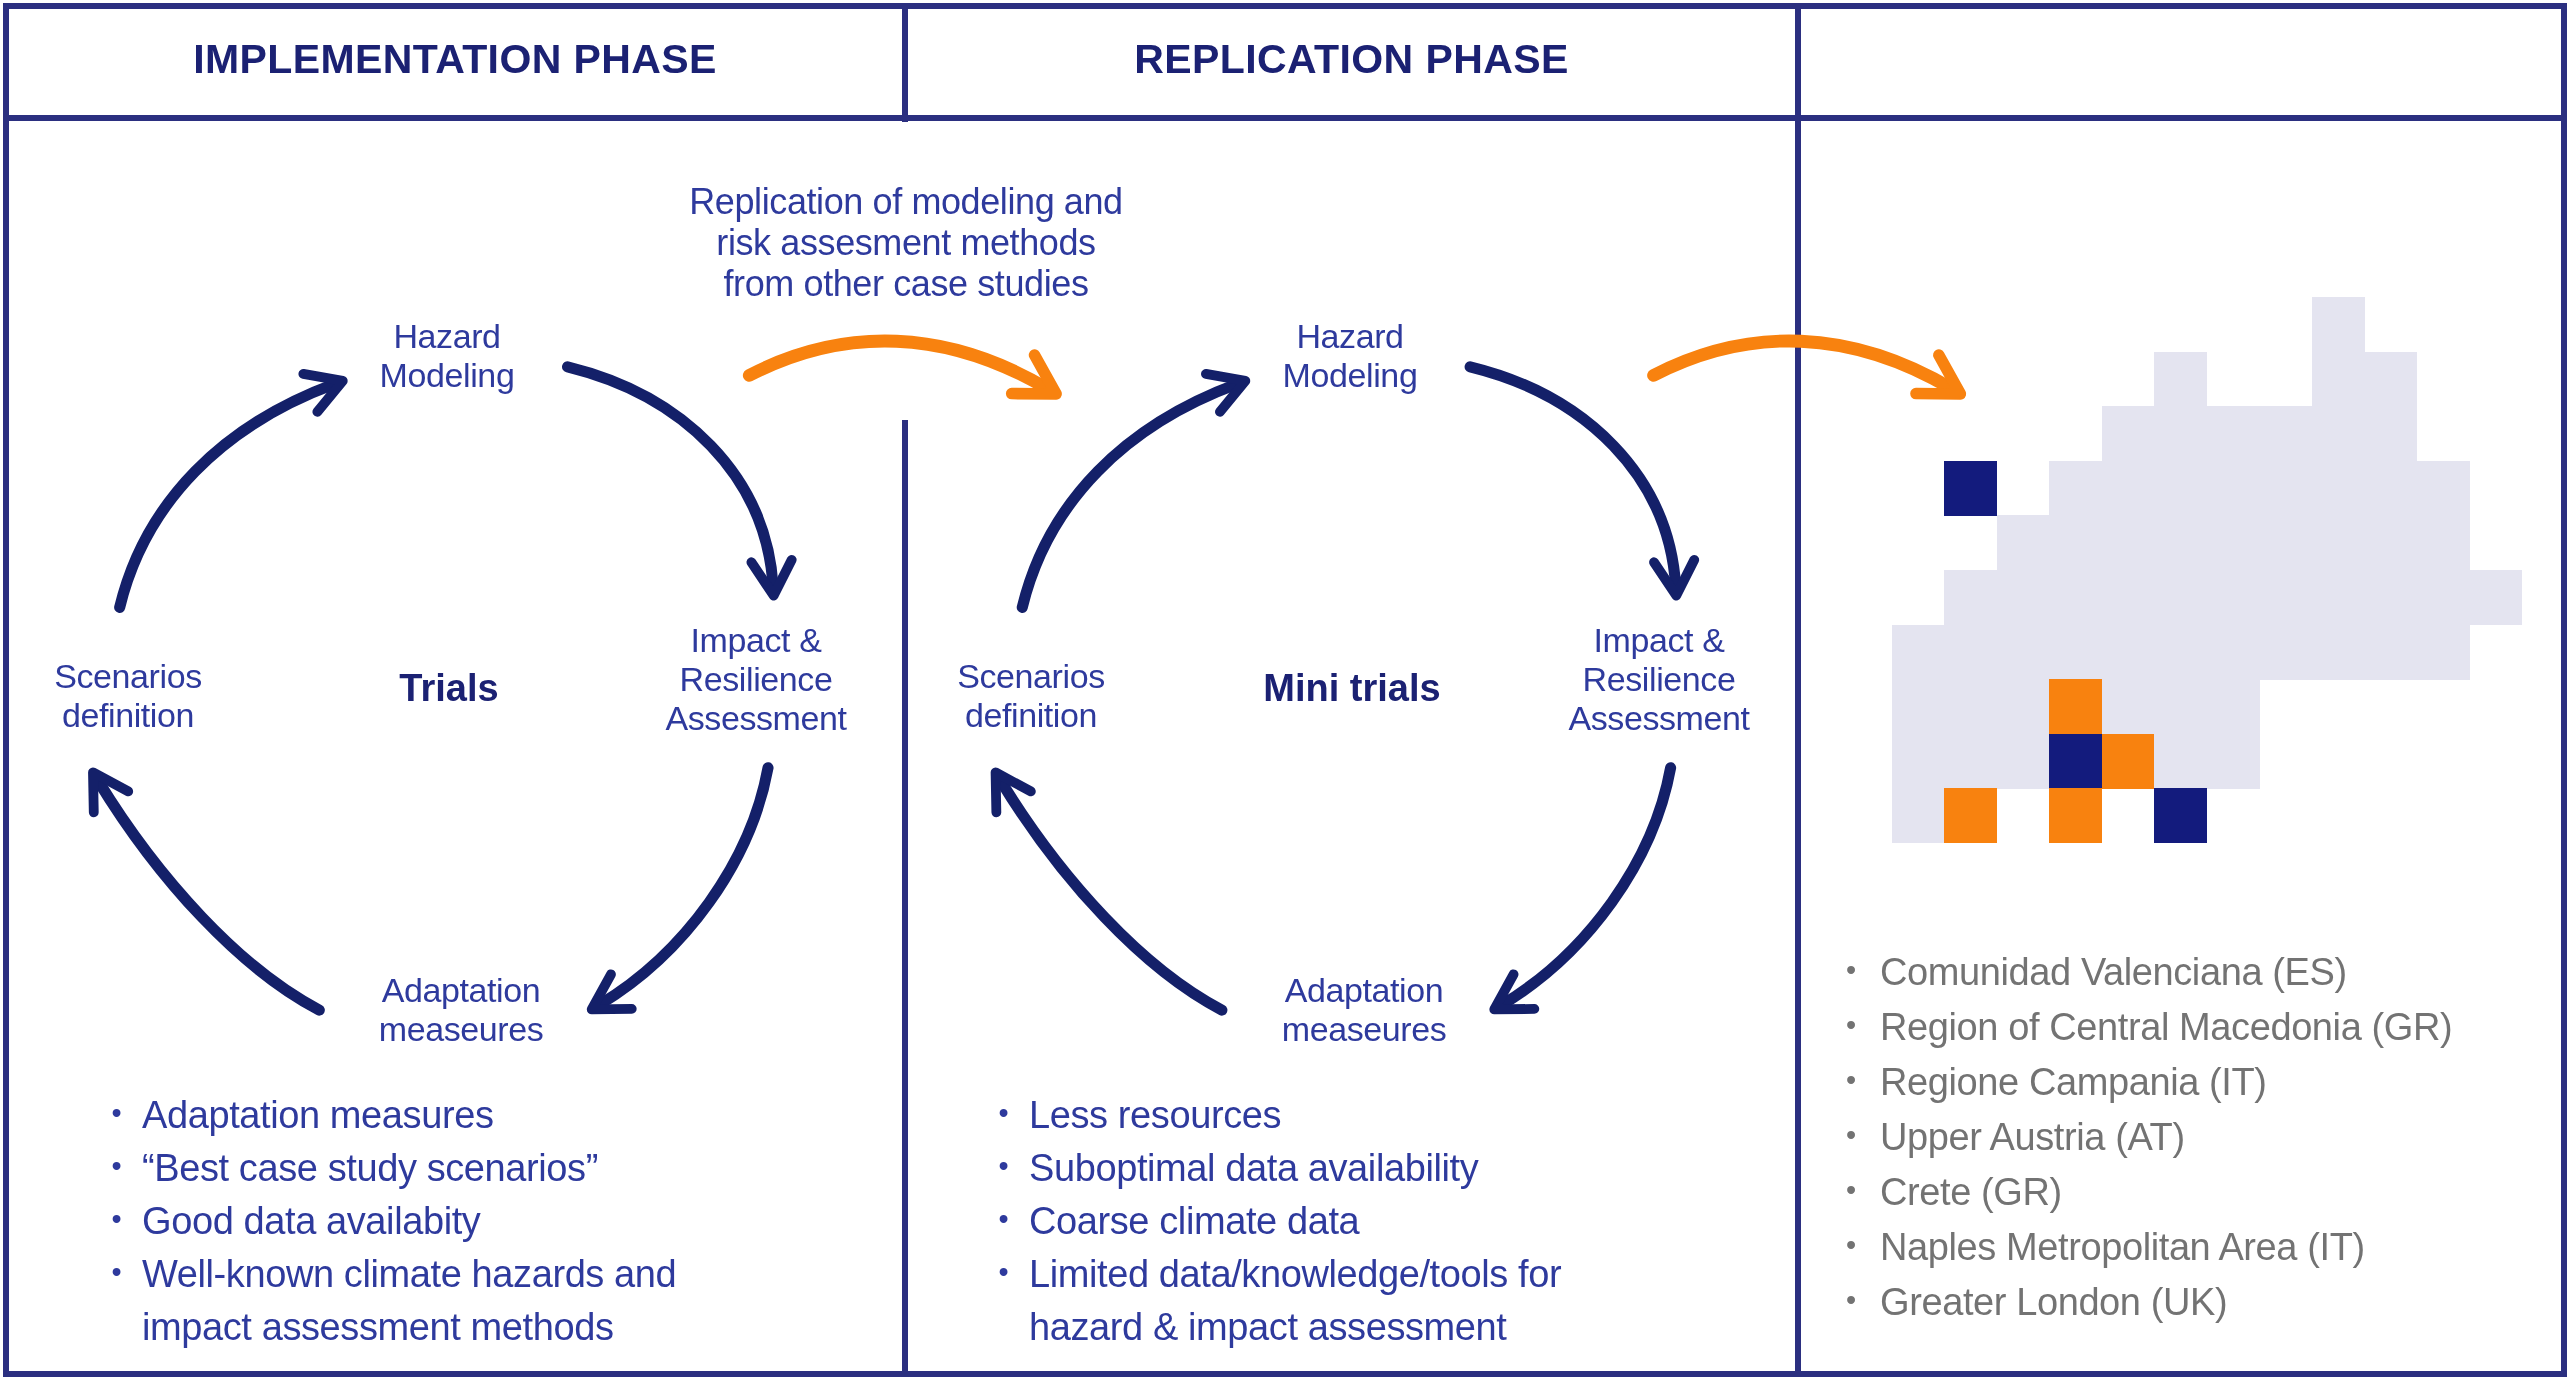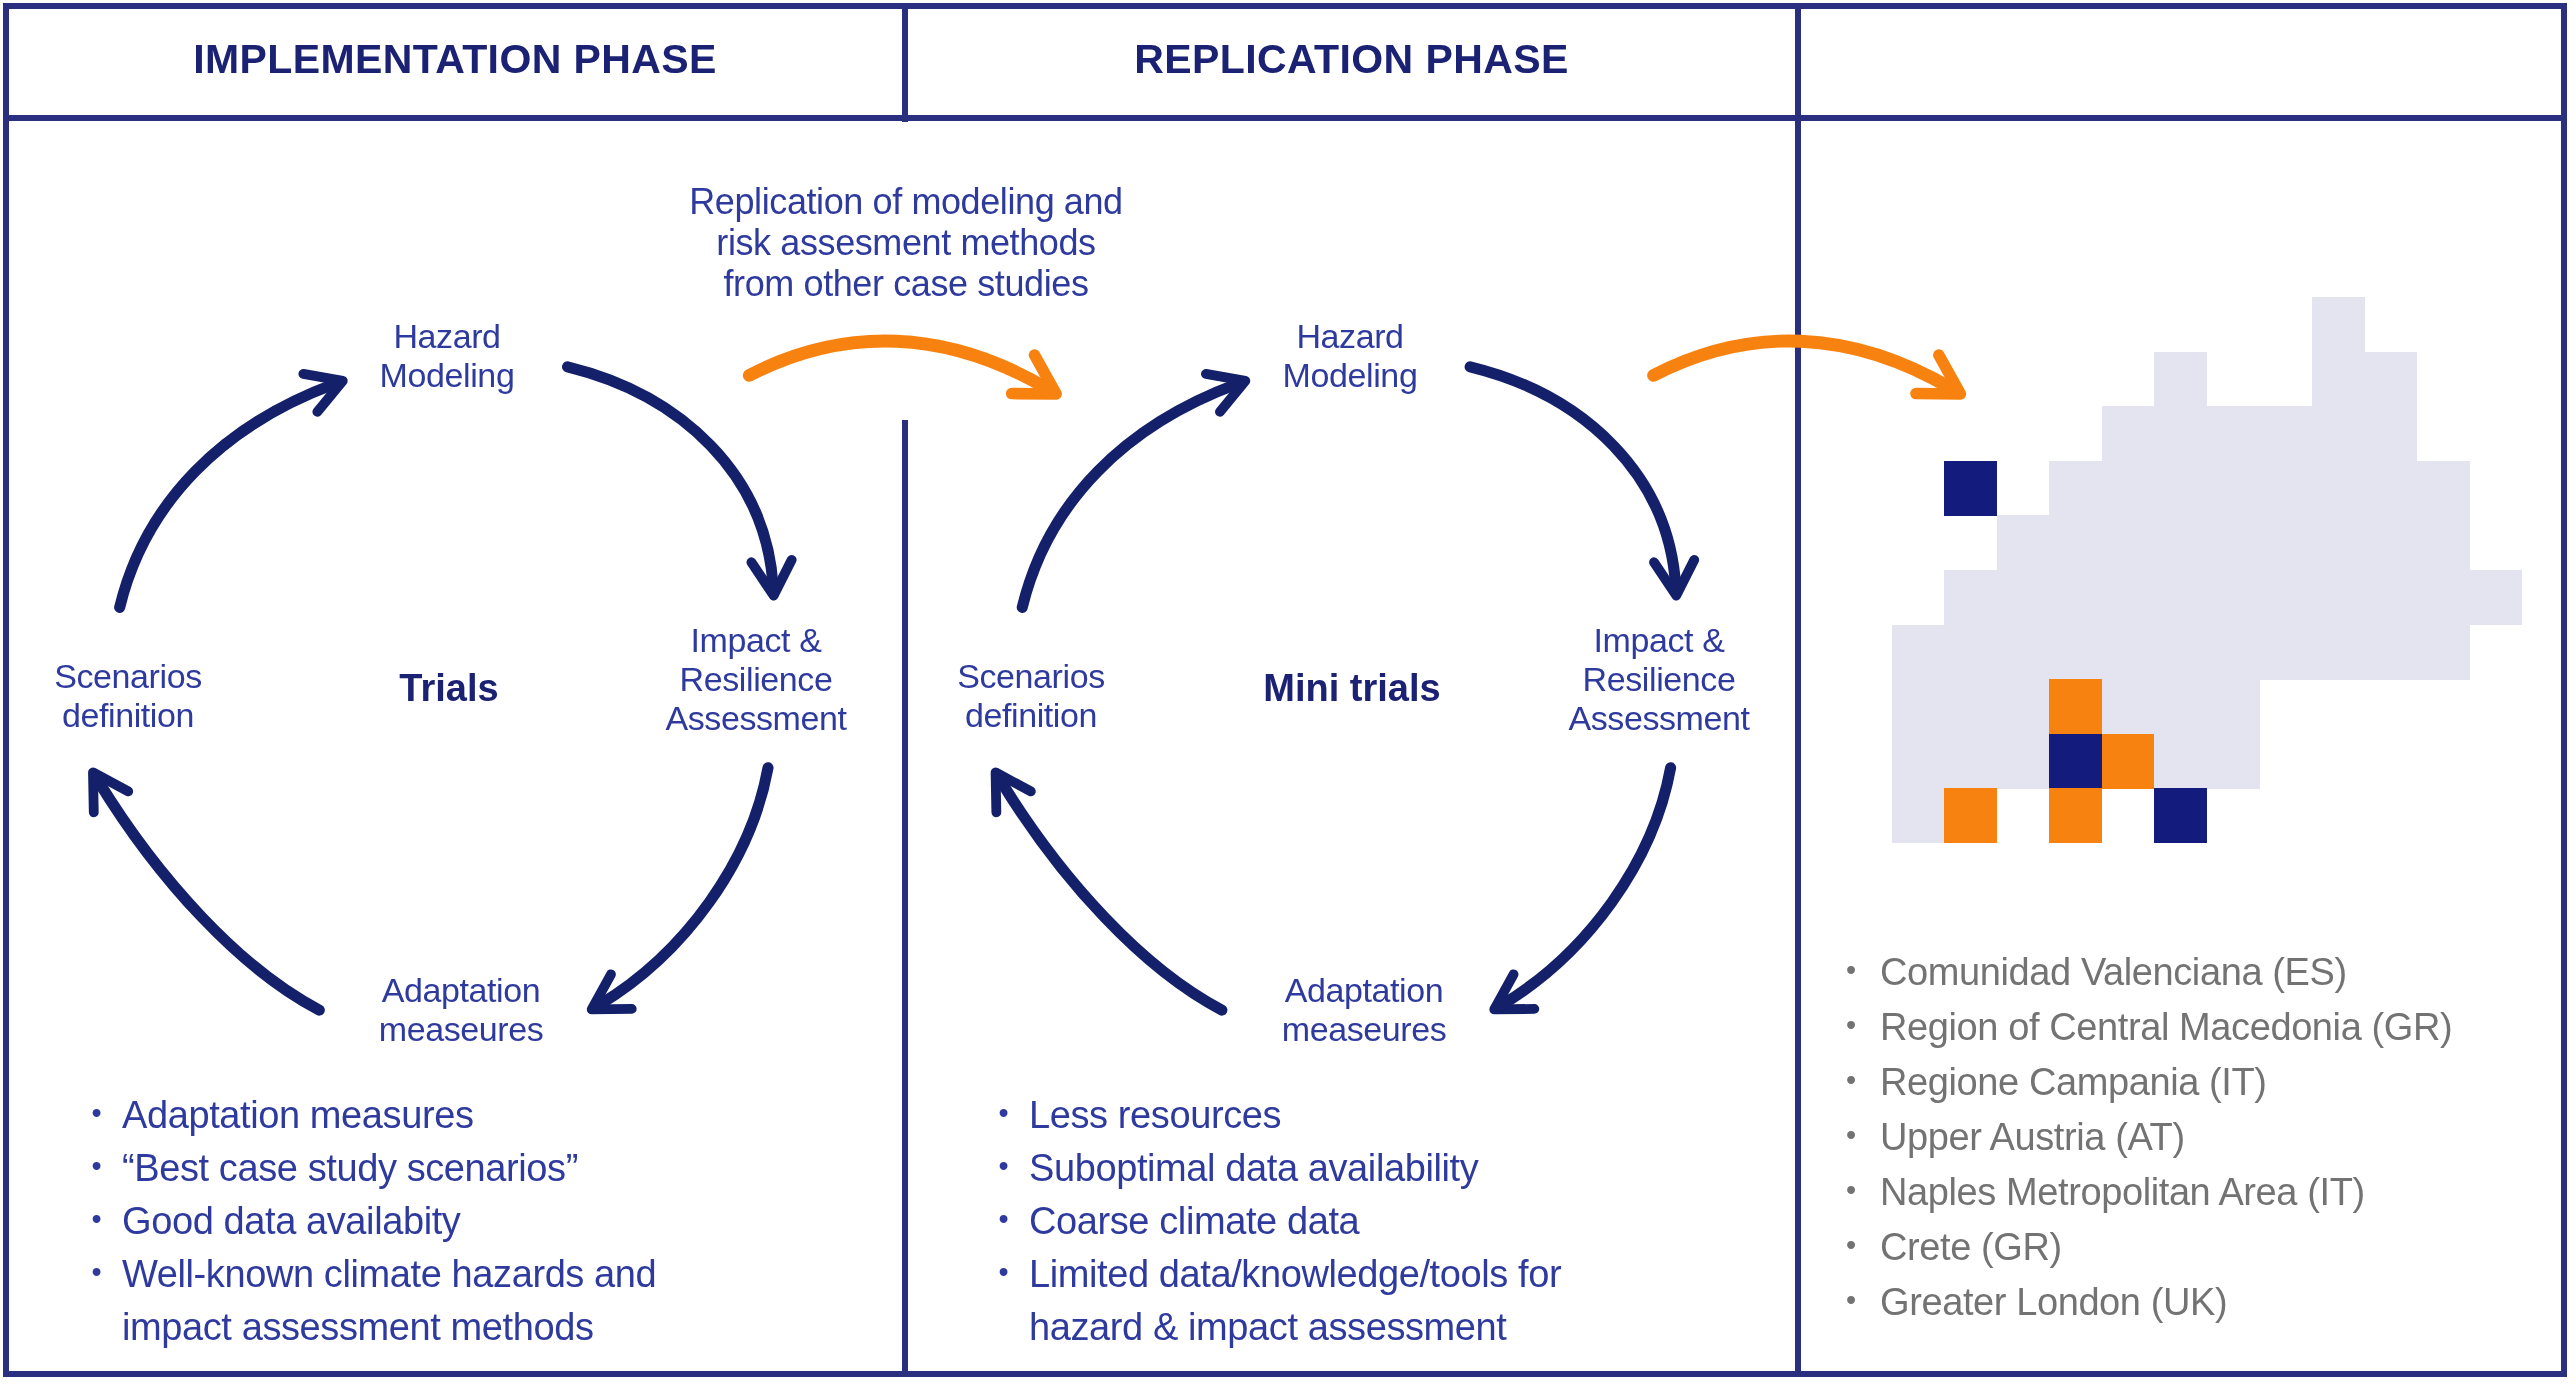--- a/index.html
+++ b/index.html
@@ -60,39 +60,39 @@
 Modeling</div>
   <div class="node" style="left:1659px;top:621px;">Impact &amp;
 Resilience
 Assessment</div>
   <div class="node" style="left:1364px;top:971px;">Adaptation
 measeures</div>
   <div class="node" style="left:1031px;top:657px;">Scenarios
 definition</div>
   <div class="center-label" style="left:1352px;top:667px;">Mini trials</div>
 
-  <ul class="blist" style="left:88px;top:1089px;width:614px;">
+  <ul class="blist" style="left:108px;top:1089px;width:614px;">
     <li>Adaptation measures</li>
     <li>“Best case study scenarios”</li>
     <li>Good data availabity</li>
     <li>Well-known climate hazards and impact assessment methods</li>
   </ul>
   <ul class="blist" style="left:995px;top:1089px;width:666px;">
     <li>Less resources</li>
     <li>Suboptimal data availability</li>
     <li>Coarse climate data</li>
     <li>Limited data/knowledge/tools for hazard &amp; impact assessment</li>
   </ul>
   <ul class="rlist" style="left:1841px;top:945px;width:717px;">
     <li>Comunidad Valenciana (ES)</li>
     <li>Region of Central Macedonia (GR)</li>
     <li>Regione Campania (IT)</li>
     <li>Upper Austria (AT)</li>
+    <li>Crete (GR)</li>
     <li>Naples Metropolitan Area (IT)</li>
-    <li>Crete (GR)</li>
     <li>Greater London (UK)</li>
   </ul>
 
   <div id="map">
       <div class="cell" style="left: 420px; top: 0px; background: rgb(228, 228, 240);"></div>
       <div class="cell" style="left: 262px; top: 55px; background: rgb(228, 228, 240);"></div>
       <div class="cell" style="left: 420px; top: 55px; background: rgb(228, 228, 240);"></div>
       <div class="cell" style="left: 472px; top: 55px; background: rgb(228, 228, 240);"></div>
       <div class="cell" style="left: 210px; top: 109px; background: rgb(228, 228, 240);"></div>
       <div class="cell" style="left: 262px; top: 109px; background: rgb(228, 228, 240);"></div>

